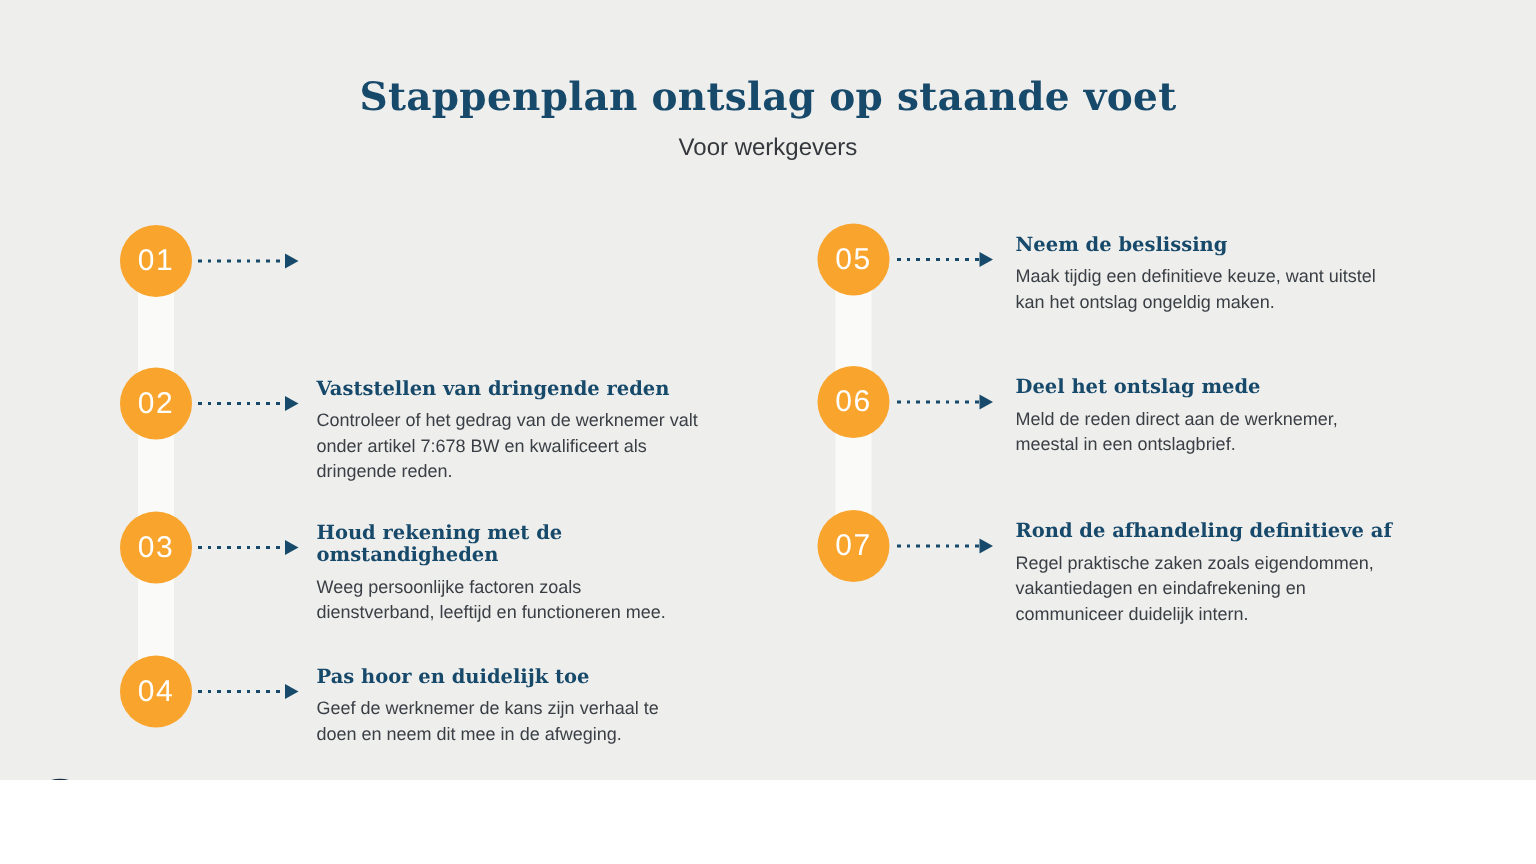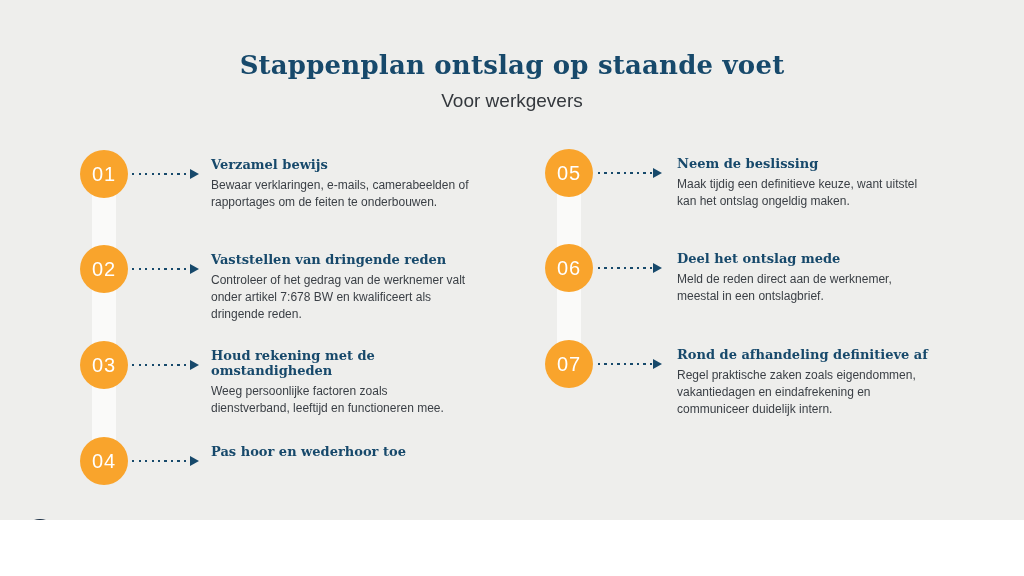--- a/index.html
+++ b/index.html
@@ -20,21 +20,21 @@
     font-weight: bold;
     font-size: 26px;
     color: var(--navy, #17496B);
     margin: 0;
     letter-spacing: 0.2px;
   }
   .page-subtitle {
     position: absolute;
     top: 90px; left: 0; width: 100%;
     text-align: center;
-    font-size: 19px;
+    font-size: 16px;
     color: #34383D;
     margin: 0;
   }
   
   .strip {
     position: absolute;
     width: 24px;
     background: #FAFAF9;
     border-radius: 2px;
   }
@@ -120,24 +120,20 @@
   <div class="strip strip-right"></div>
 
   <div class="step step-left" style="left:80px; top:150px;">
     <div class="badge">
         <span>01</span>
       </div>
     <div class="arrow">
         <span class="dots"></span>
         <span class="head"></span>
       </div>
-    <div class="content">
-      <h3 class="step-title">Verzamel bewijs</h3>
-      <p class="step-desc">Bewaar verklaringen, e-mails, camerabeelden of rapportages om de feiten te onderbouwen.</p>
-    </div>
   </div>
 
   <div class="step step-left" style="left:80px; top:245px;">
     <div class="badge">
         <span>02</span>
       </div>
     <div class="arrow">
         <span class="dots"></span>
         <span class="head"></span>
       </div>
@@ -163,21 +159,22 @@
 
   <div class="step step-left" style="left:80px; top:437px;">
     <div class="badge">
         <span>04</span>
       </div>
     <div class="arrow">
         <span class="dots"></span>
         <span class="head"></span>
       </div>
     <div class="content">
-      <h3 class="step-title">Pas hoor en wederhoor toe</h3>
+      <h3 class="step-title">Pas hoor en duidelijk toe</h3>
+      <p class="step-desc">Geef de werknemer de kans zijn verhaal te doen en neem dit mee in de afweging.</p>
     </div>
   </div>
 
   <div class="step step-right" style="left:545px; top:149px;">
     <div class="badge">
         <span>05</span>
       </div>
     <div class="arrow">
         <span class="dots"></span>
         <span class="head"></span>

